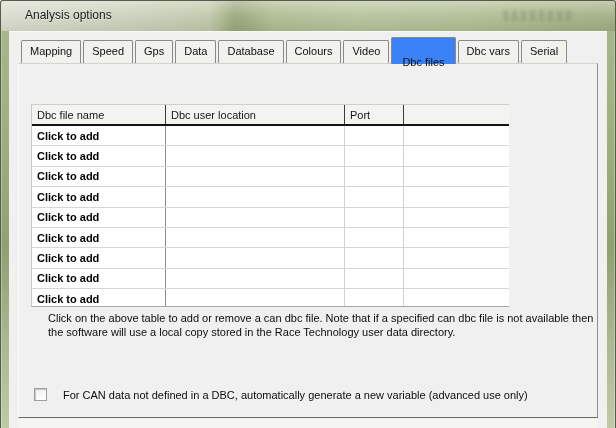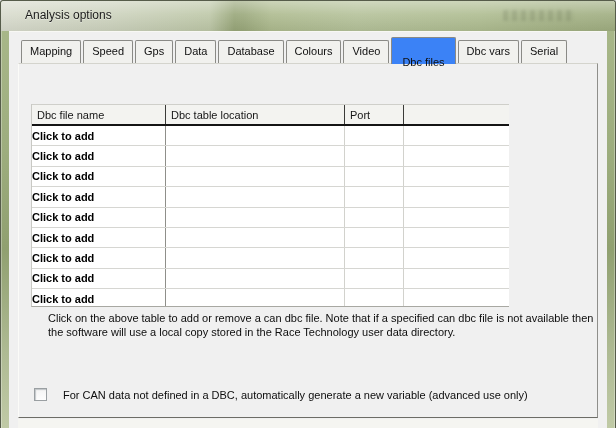--- a/index.html
+++ b/index.html
@@ -65,21 +65,21 @@
     position:absolute;left:22px;top:72px;width:478px;height:203px;
     overflow:hidden;background:#fff;border-left:1px solid #c9c9c4;border-bottom:1px solid #a8a8a2;
   }
   .grid-table{position:absolute;left:0;top:0;width:543px;}
   .hrow{display:flex;height:22px;background:#f3f3f0;border-top:1px solid #cfcfca;border-bottom:2px solid #141414;}
   .hcell{
     font-size:11px;color:#161616;padding:0 0 0 5px;display:flex;align-items:center;
     border-right:1px solid #3a3a38;white-space:nowrap;overflow:hidden;
   }
   .row{display:flex;height:20.4px;background:#ffffff;border-bottom:1px solid #d6d6d2;cursor:pointer;}
-  .cell{border-right:1px solid #d2d2cd;display:flex;align-items:center;overflow:hidden;white-space:nowrap;}
+  .cell{border-right:1px solid #d2d2cd;display:flex;align-items:center;padding-left:5px;overflow:hidden;white-space:nowrap;}
   .cell.c0{border-right:1px solid #8f8f8a;font-weight:bold;font-size:11px;color:#000;}
   .c0{width:134px;} .c1{width:179px;} .c2{width:59px;} .c3{width:171px;}
 
   
   .sb{
     position:absolute;left:543px;top:0;width:22px;height:203px;
     border-left:2px solid #55554e;
     background-color:#e9e9e6;
     background-image:
       linear-gradient(45deg,#fdfdfd 25%,transparent 25%,transparent 75%,#fdfdfd 75%),
@@ -132,21 +132,21 @@
       <div class="tab">Serial</div>
     </div>
 
     <div class="pane"></div>
     <div class="footer-strip"></div>
 
     <div class="grid">
       <div class="grid-table">
         <div class="hrow">
           <div class="hcell c0">Dbc file name</div>
-          <div class="hcell c1">Dbc table location</div>
+          <div class="hcell c1">Dbc user location</div>
           <div class="hcell c2">Port</div>
           <div class="hcell c3"></div>
         </div>
 
         <div class="row">
           <div class="cell c0">Click to add</div>
           <div class="cell c1"></div>
           <div class="cell c2"></div>
           <div class="cell c3"></div>
         </div>

